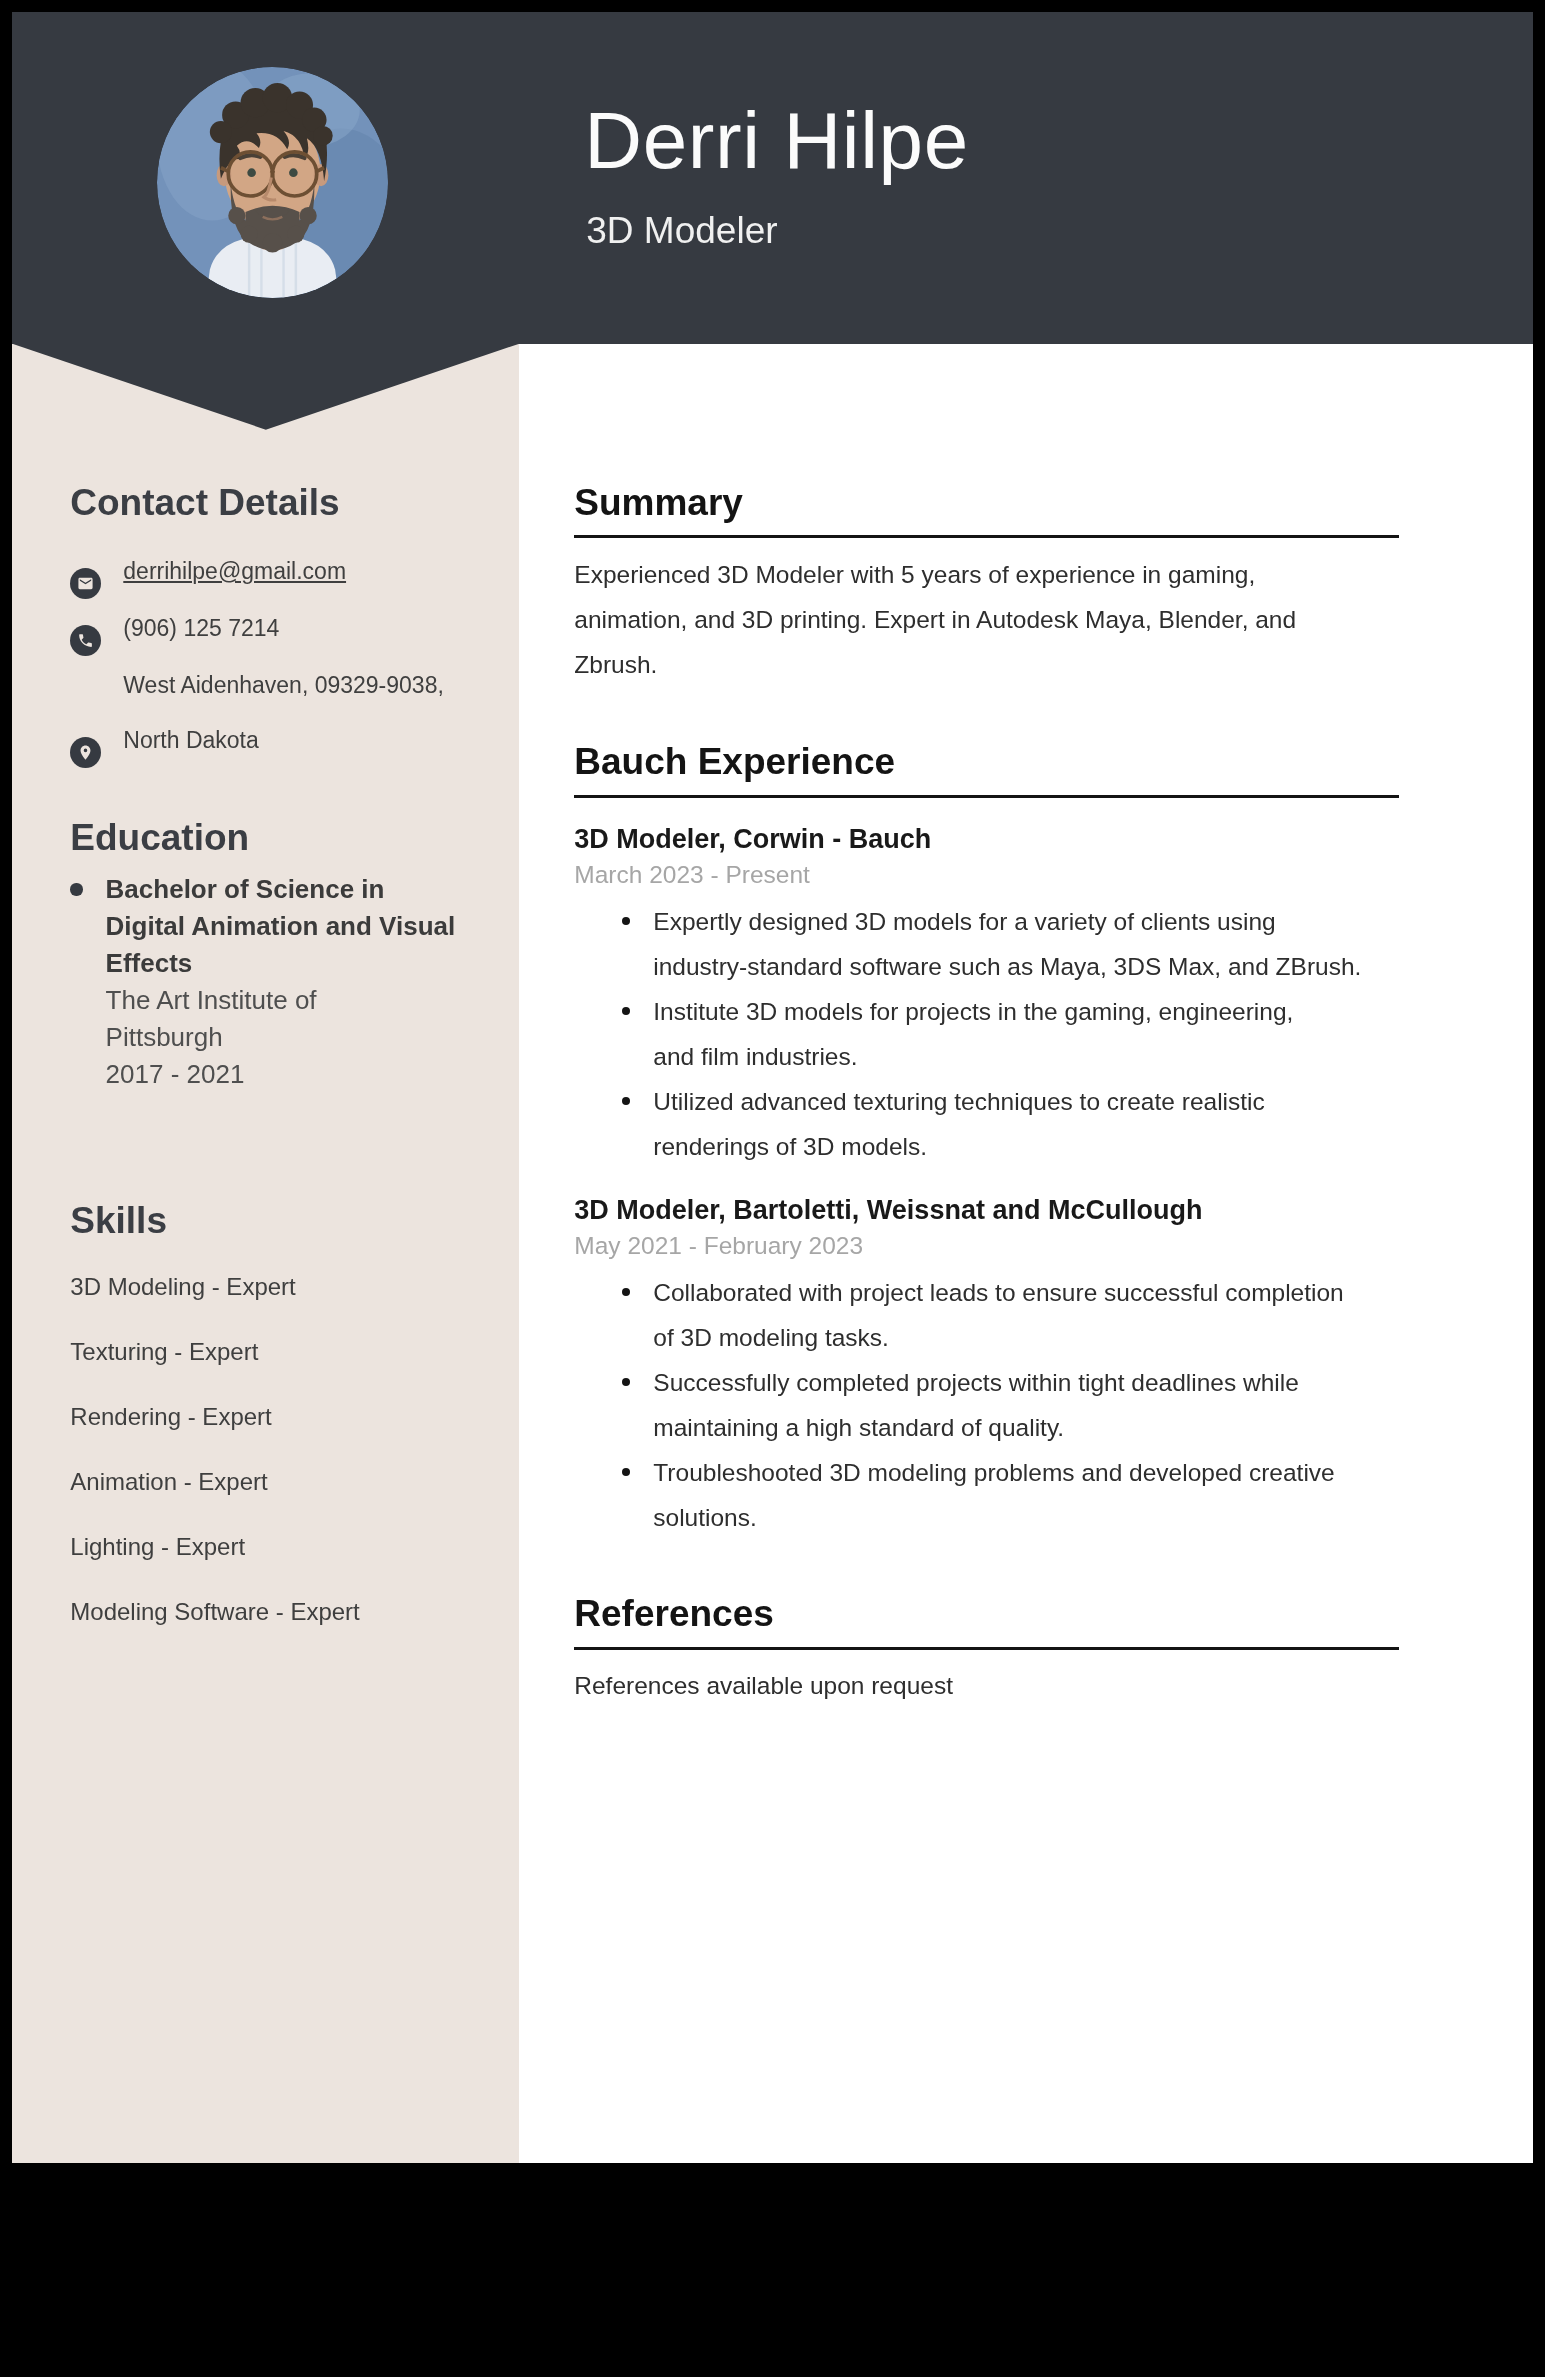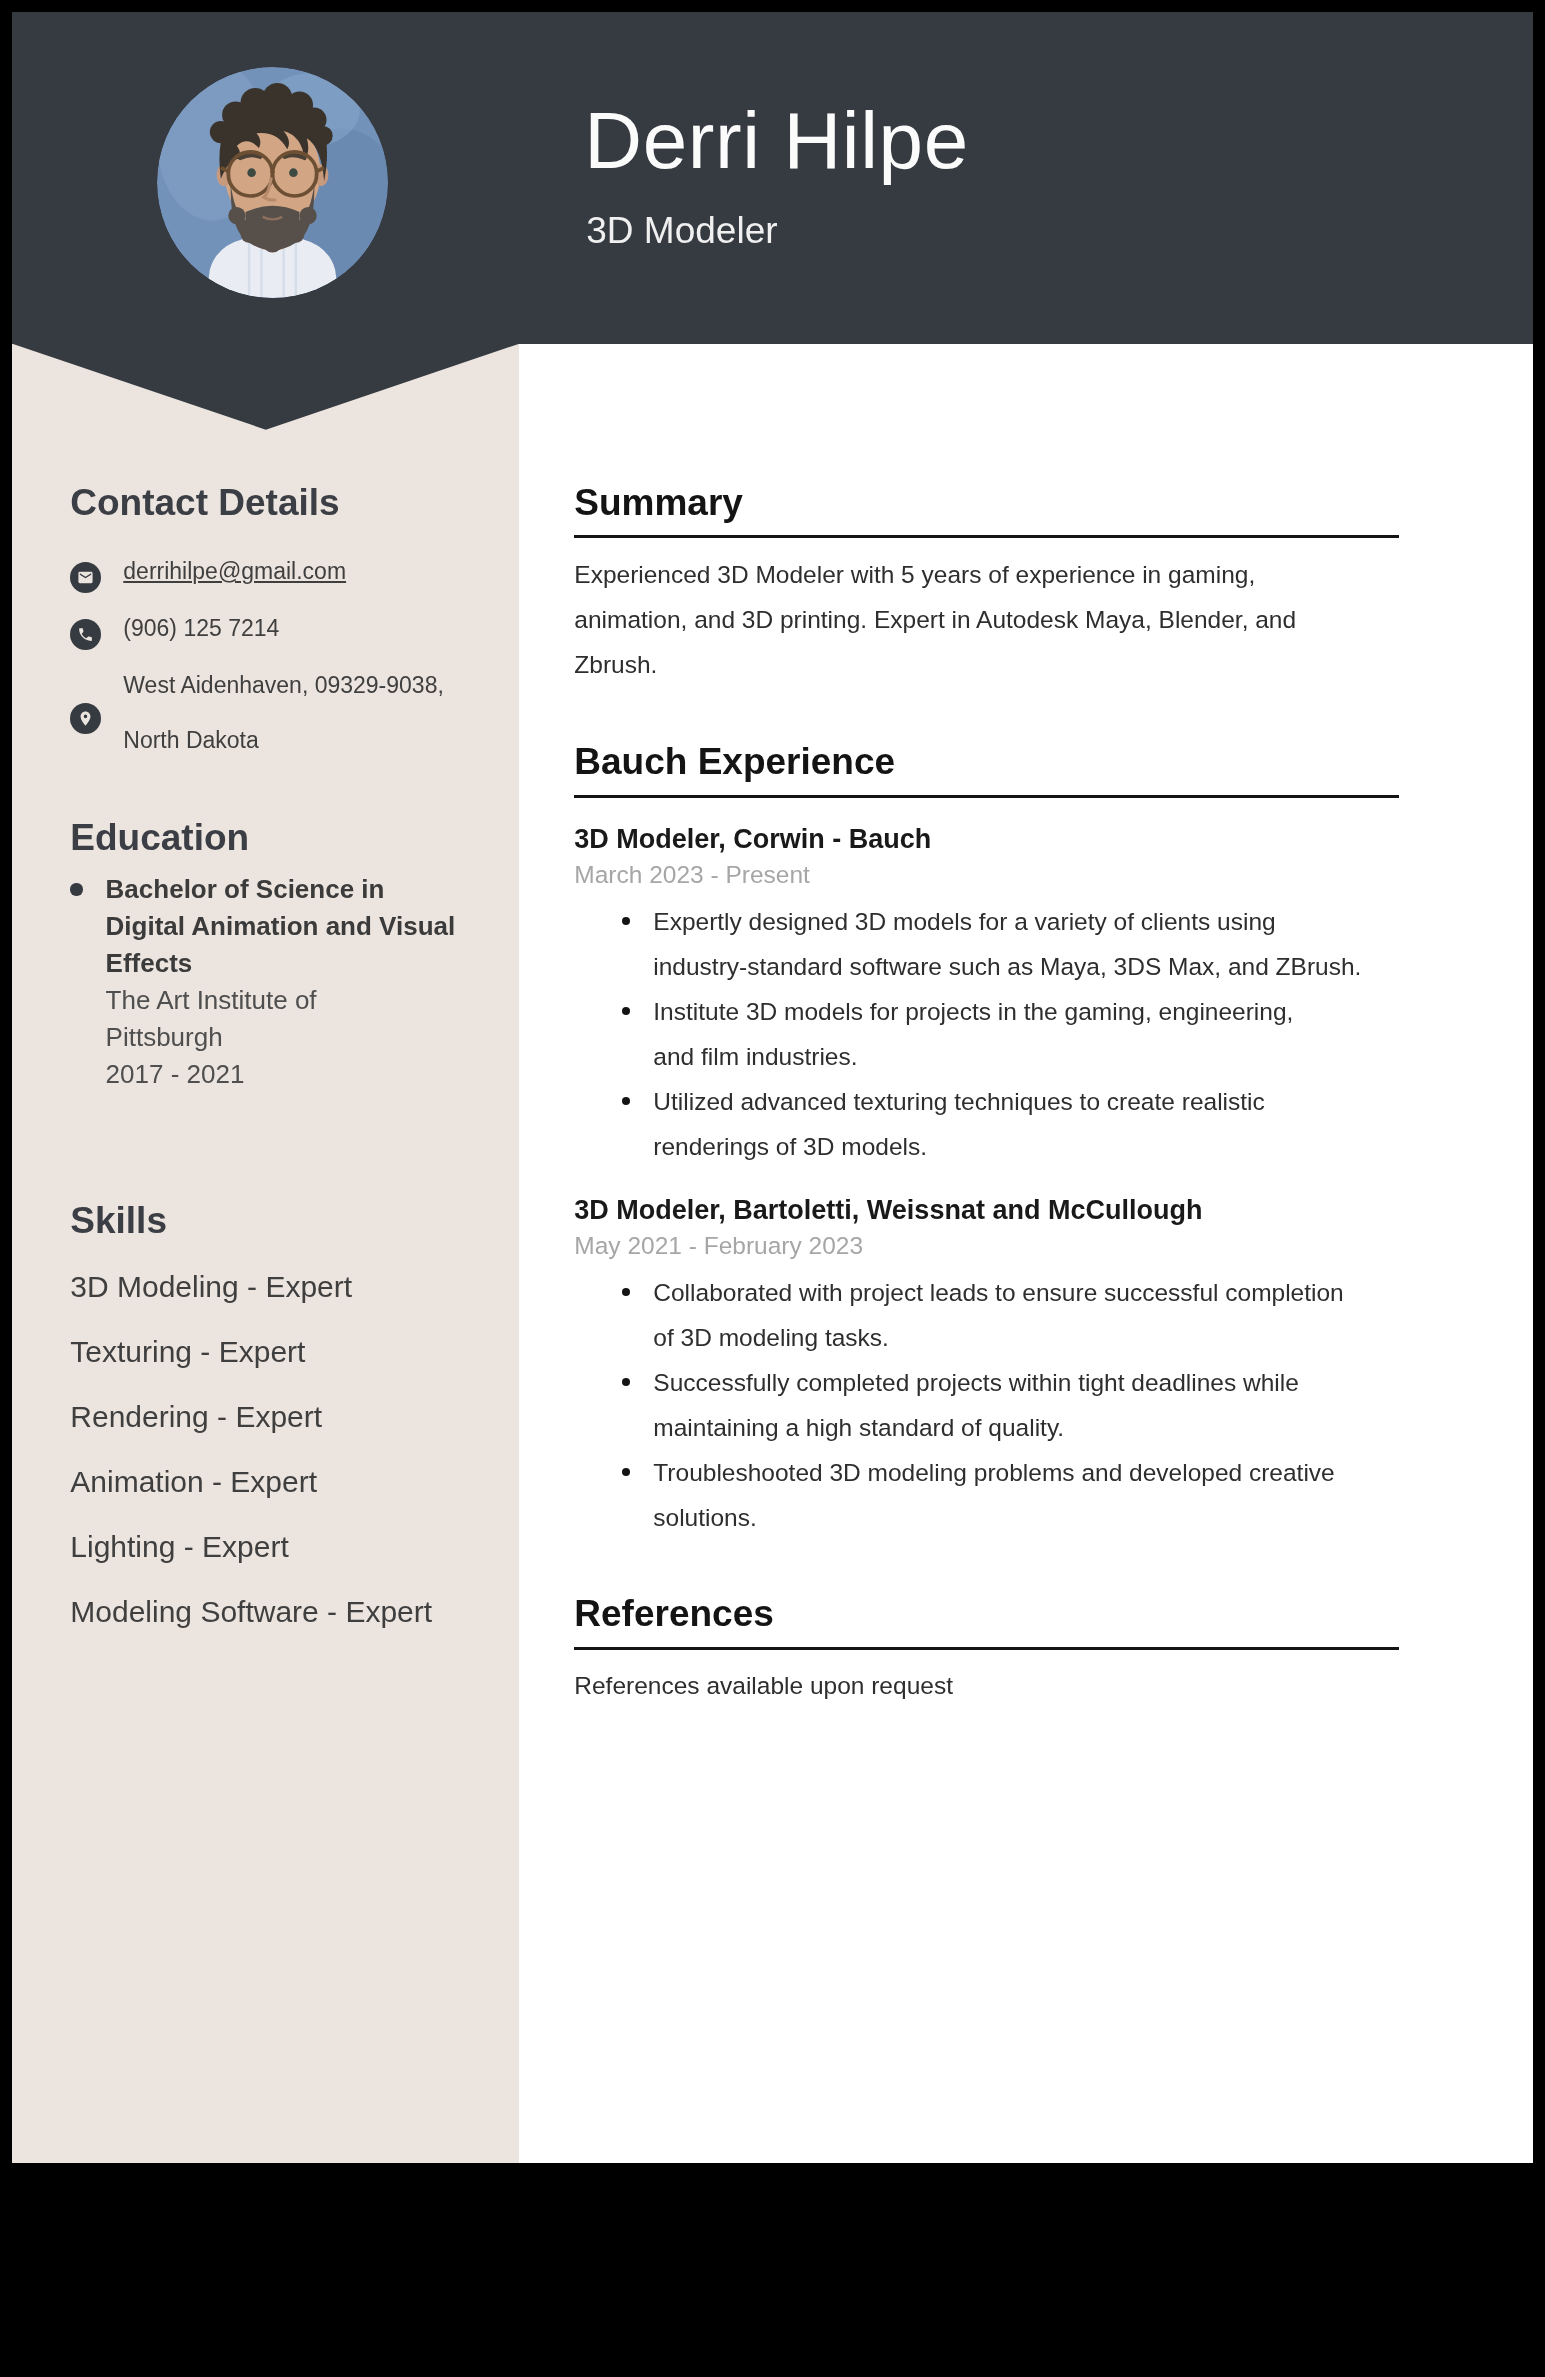--- a/index.html
+++ b/index.html
@@ -58,21 +58,21 @@
   }
   .side-heading{
     font-size:37px;line-height:52px;font-weight:700;
     color:#3b3e44;
   }
   .side-heading.contact{margin-top:47px;}
   .side-heading.education{margin-top:44px;}
   .side-heading.skills{margin-top:102px;}
   .contact-rows{margin-top:15.3px;}
   .contact-row{
-    display:flex;align-items:center;
+    display:flex;align-items:flex-end;
     margin-bottom:1.8px;
   }
   .contact-icon{
     flex:0 0 31px;width:31px;height:31px;border-radius:50%;
     background:#363a41;margin-top:12.3px;margin-right:22px;
     display:flex;align-items:center;justify-content:center;
   }
   .contact-icon svg{width:17px;height:17px;fill:#ece4de;}
   .contact-text{
     font-size:23px;line-height:55px;color:#3f3f3f;
@@ -100,21 +100,21 @@
     color:#3b3b3b;white-space:pre-line;
   }
   .edu-school,.edu-years{
     font-size:26px;line-height:37px;font-weight:400;
     color:#4f4f4f;white-space:pre-line;
   }
   .skills-list{
     list-style:none;margin:7.4px 0 0 0;padding:0;
   }
   .skills-list li{
-    font-size:30px;line-height:65px;color:#3f3f3f;
+    font-size:24px;line-height:65px;color:#3f3f3f;
   }
   
   .main{
     position:absolute;left:507px;top:0;bottom:0;
     width:938px;
     padding:0 58px 0 55px;box-sizing:border-box;
     background:#ffffff;
   }
   .main-heading{
     font-size:37px;line-height:52px;font-weight:700;color:#141414;

